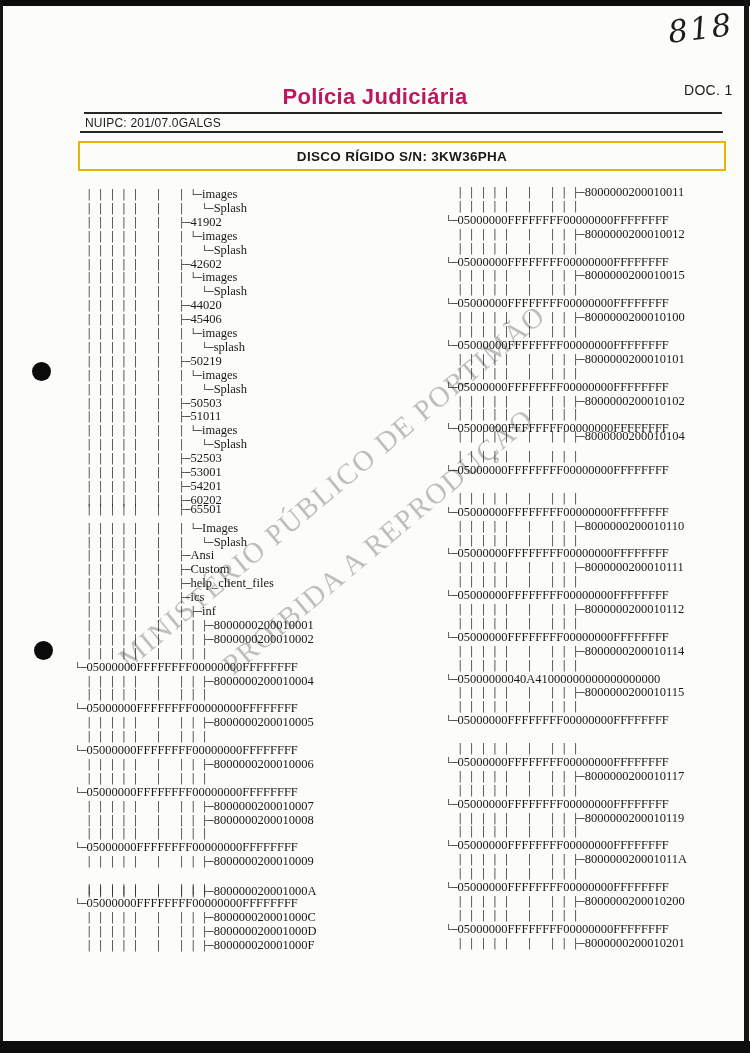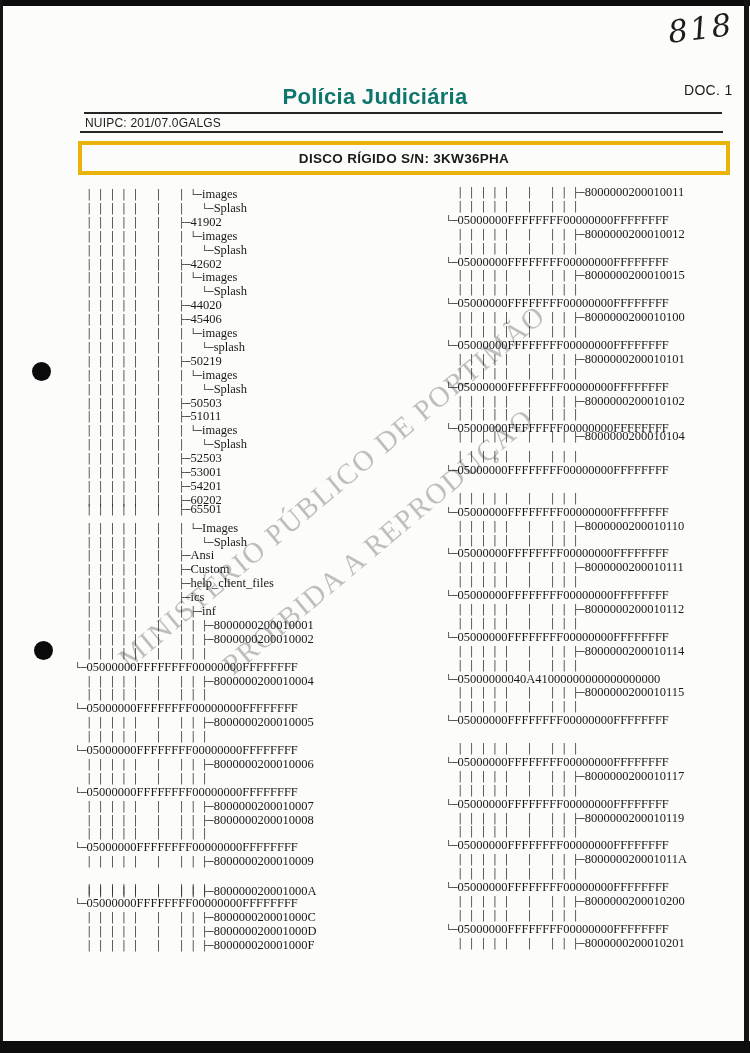--- a/index.html
+++ b/index.html
@@ -19,29 +19,29 @@
   .hole.h2{left:34px;top:641px;}
   
   .handwritten{
     position:absolute;left:668px;top:10px;
     font-family:"DejaVu Serif",serif;font-style:italic;font-size:31px;
     transform:rotate(-7deg);letter-spacing:2px;color:#1c1c1c;
   }
   .doc-label{position:absolute;left:684px;top:82px;font-size:14px;letter-spacing:.3px;}
   .page-title{
     position:absolute;left:0;top:84px;width:750px;margin:0;
-    text-align:center;font-size:22px;font-weight:bold;letter-spacing:.3px;color:#0f766e;
+    text-align:center;font-size:22px;font-weight:bold;letter-spacing:.3px;color:#be185d;
   }
   .rule{position:absolute;background:#262626;height:2px;}
   .rule.r1{left:84px;top:112px;width:638px;}
   .rule.r2{left:80px;top:131px;width:643px;}
   .nuipc{position:absolute;left:85px;top:116px;font-size:12px;letter-spacing:.2px;}
   .disk-box{
     position:absolute;left:78px;top:141px;width:644px;height:26px;
-    border:4px solid #eab308;display:flex;align-items:center;justify-content:center;
+    border:2px solid #eab308;display:flex;align-items:center;justify-content:center;
   }
   .disk-box span{font-size:13.5px;font-weight:bold;letter-spacing:.3px;}
   
   .watermark{
     position:absolute;left:360px;top:520px;width:700px;height:160px;
     transform:translate(-50%,-50%) rotate(-40deg);
     text-align:center;z-index:1;pointer-events:none;
   }
   .watermark div{
     font-family:"Liberation Serif",serif;font-size:29px;line-height:72px;

